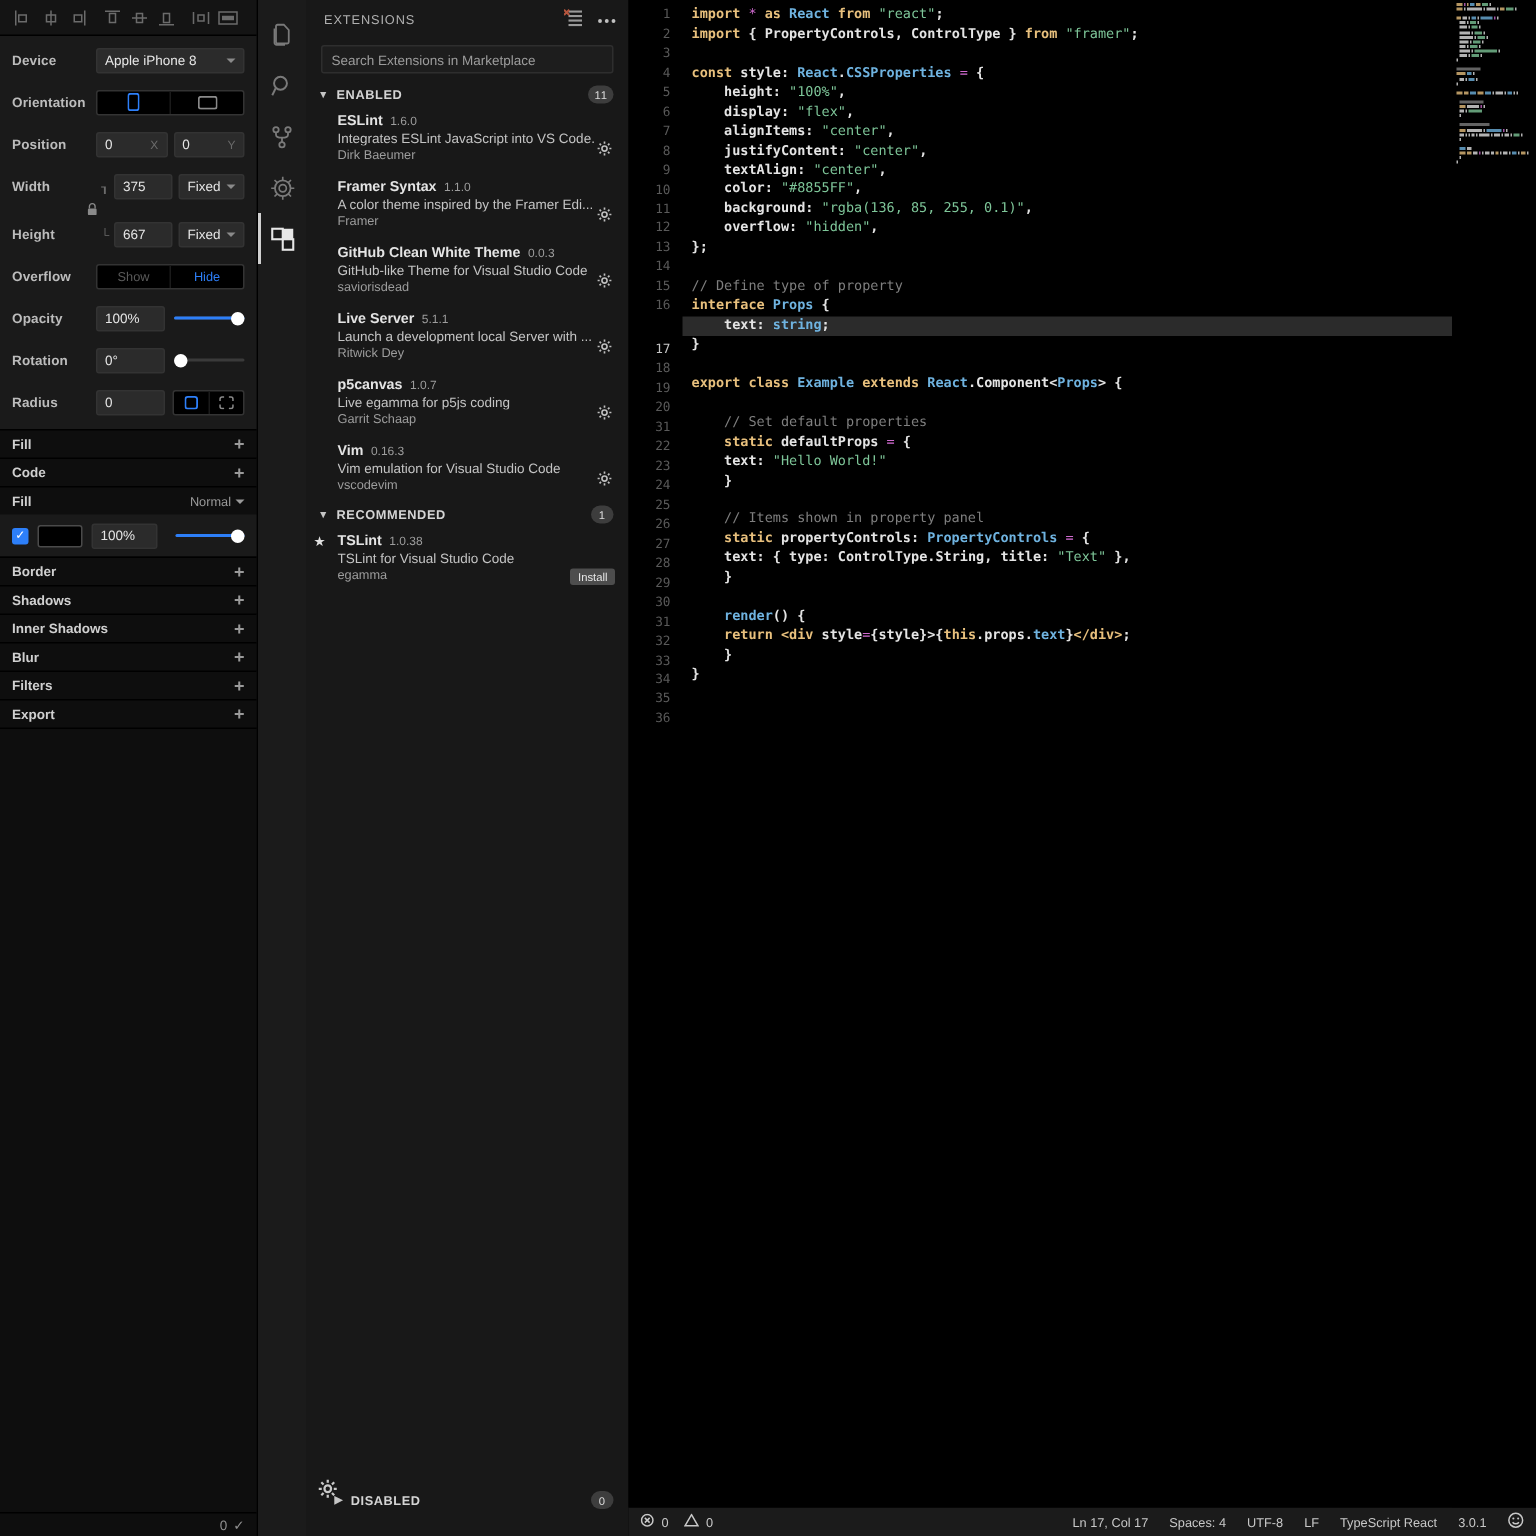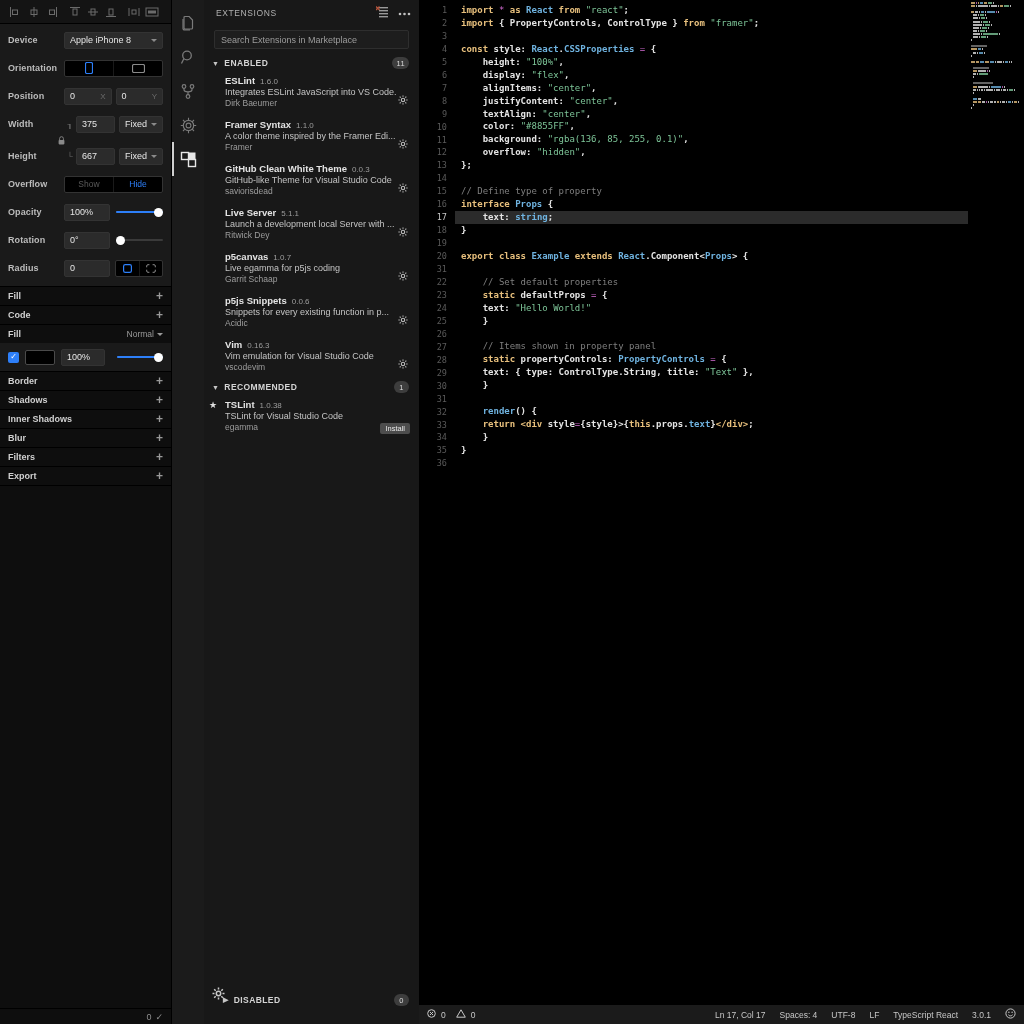--- a/index.html
+++ b/index.html
@@ -186,21 +186,21 @@
     margin-left: auto; display: flex; align-items: center;
     padding-right: 8px; color: #c3c3c3;
   }
   .code-wrap { flex: 1; position: relative; background: #000; display: flex; overflow: hidden; }
   .gutter {
     width: 36px; flex: 0 0 36px; padding-top: 4px;
     text-align: right; padding-right: 8px;
     font-family: "DejaVu Sans Mono", monospace;
     font-size: 8.5px; line-height: 12.95px; color: #5a5a5a;
   }
-  .gutter div.cur { color: #c6c6c6; }
+  .gutter div.cur { color: #c6c6c6; margin-top: 16px; }
   .code {
     flex: 1; padding-top: 4px;
     font-family: "DejaVu Sans Mono", monospace;
     font-size: 9px; line-height: 12.95px;
     white-space: pre; color: #d4d4d4;
     position: relative;
   }
   .code .ln { padding-left: 6px; height: 12.95px; }
   .code .ln.hl { background: #2b2b2b; }
   .minimap {
@@ -580,32 +580,20 @@
                 <path d="M5 0.4v1.4M5 8.2v1.4M0.4 5h1.4M8.2 5h1.4M1.7 1.7l1 1M7.3 7.3l1 1M8.3 1.7l-1 1M2.7 7.3l-1 1" stroke="currentColor" stroke-width="1.1"></path>
               </svg></span>
         </div>
         <div class="ext">
           <div class="t1">
               <span class="nm">p5canvas</span>
               <span class="ver">1.0.7</span>
             </div>
           <div class="desc">Live egamma for p5js coding</div>
           <div class="pub">Garrit Schaap</div>
-          <span class="gear"><svg width="10" height="10" viewBox="0 0 10 10">
-                <circle cx="5" cy="5" r="1.7" fill="none" stroke="currentColor" stroke-width="1.1"></circle>
-                <path d="M5 0.4v1.4M5 8.2v1.4M0.4 5h1.4M8.2 5h1.4M1.7 1.7l1 1M7.3 7.3l1 1M8.3 1.7l-1 1M2.7 7.3l-1 1" stroke="currentColor" stroke-width="1.1"></path>
-              </svg></span>
-        </div>
-        <div class="ext">
-          <div class="t1">
-              <span class="nm">p5js Snippets</span>
-              <span class="ver">0.0.6</span>
-            </div>
-          <div class="desc">Snippets for every existing function in p...</div>
-          <div class="pub">Acidic</div>
           <span class="gear"><svg width="10" height="10" viewBox="0 0 10 10">
                 <circle cx="5" cy="5" r="1.7" fill="none" stroke="currentColor" stroke-width="1.1"></circle>
                 <path d="M5 0.4v1.4M5 8.2v1.4M0.4 5h1.4M8.2 5h1.4M1.7 1.7l1 1M7.3 7.3l1 1M8.3 1.7l-1 1M2.7 7.3l-1 1" stroke="currentColor" stroke-width="1.1"></path>
               </svg></span>
         </div>
         <div class="ext">
           <div class="t1">
               <span class="nm">Vim</span>
               <span class="ver">0.16.3</span>
             </div>

